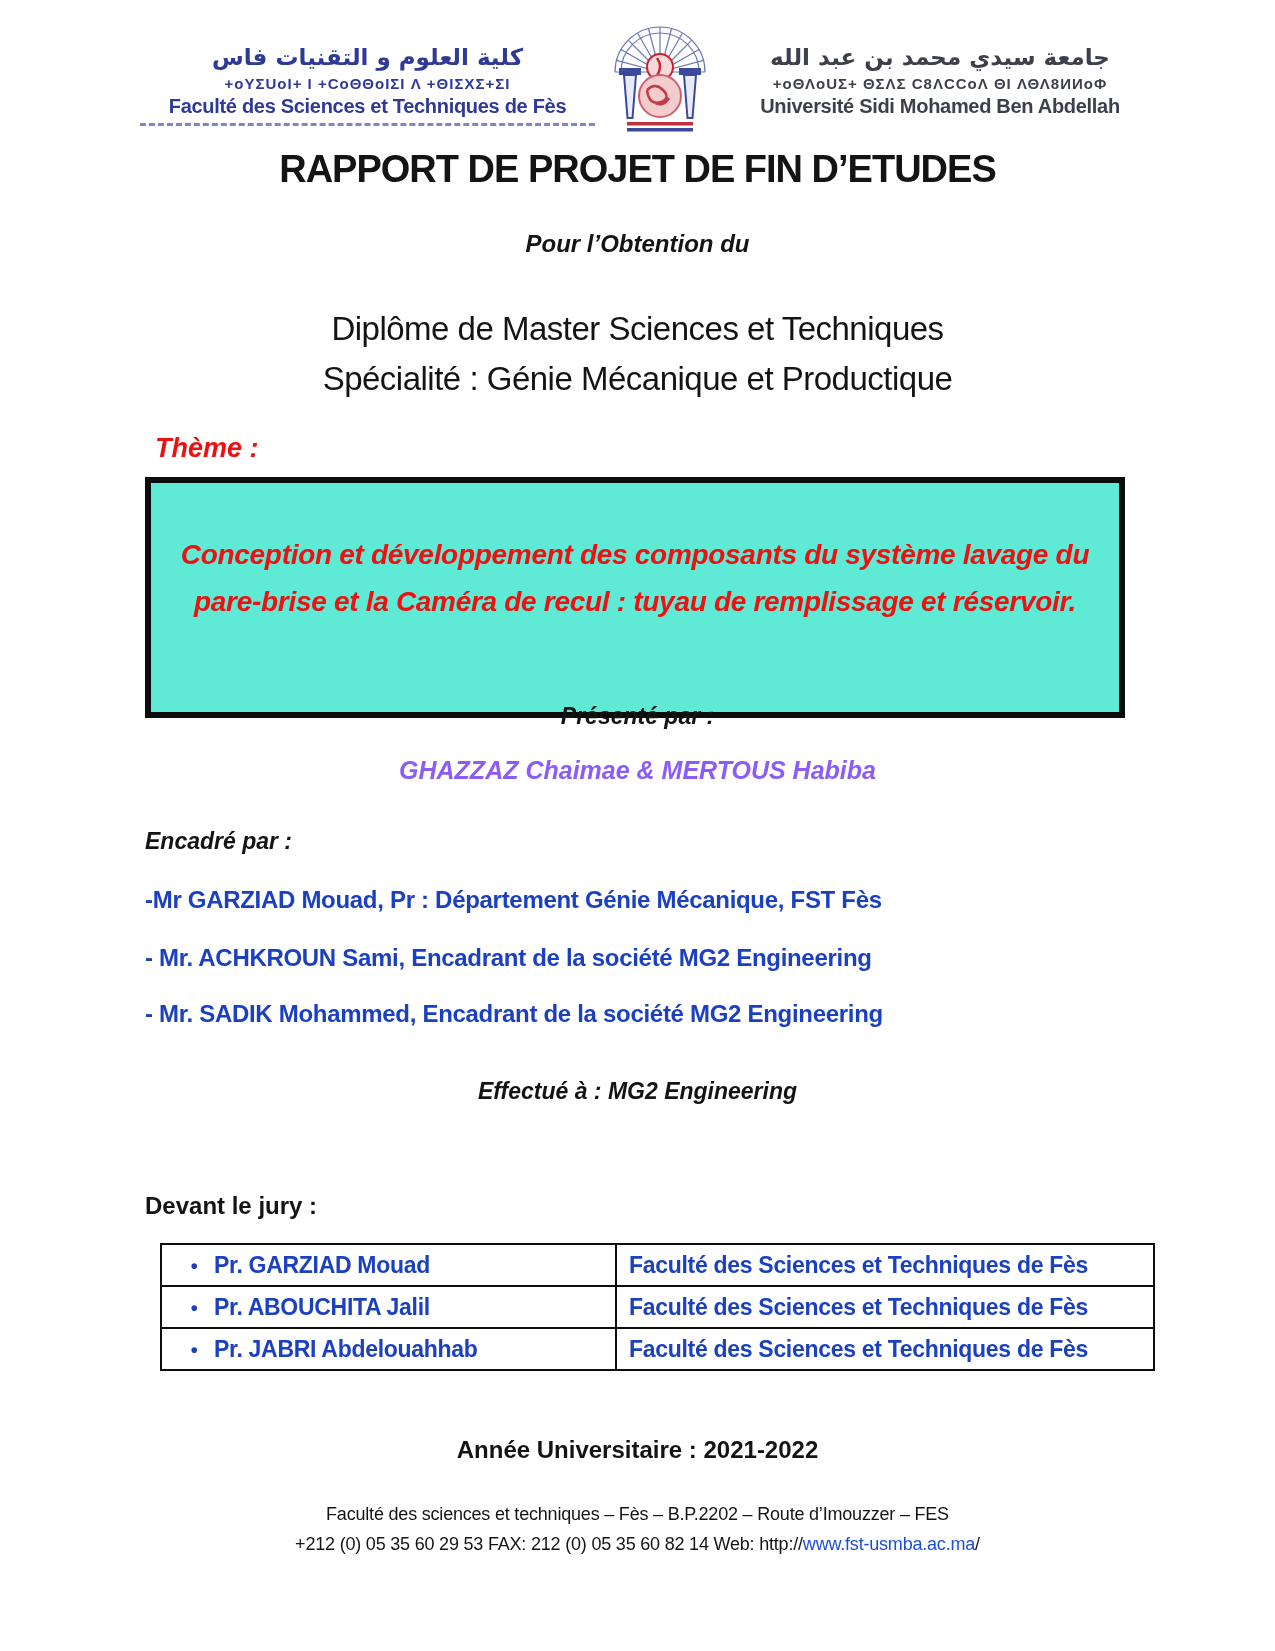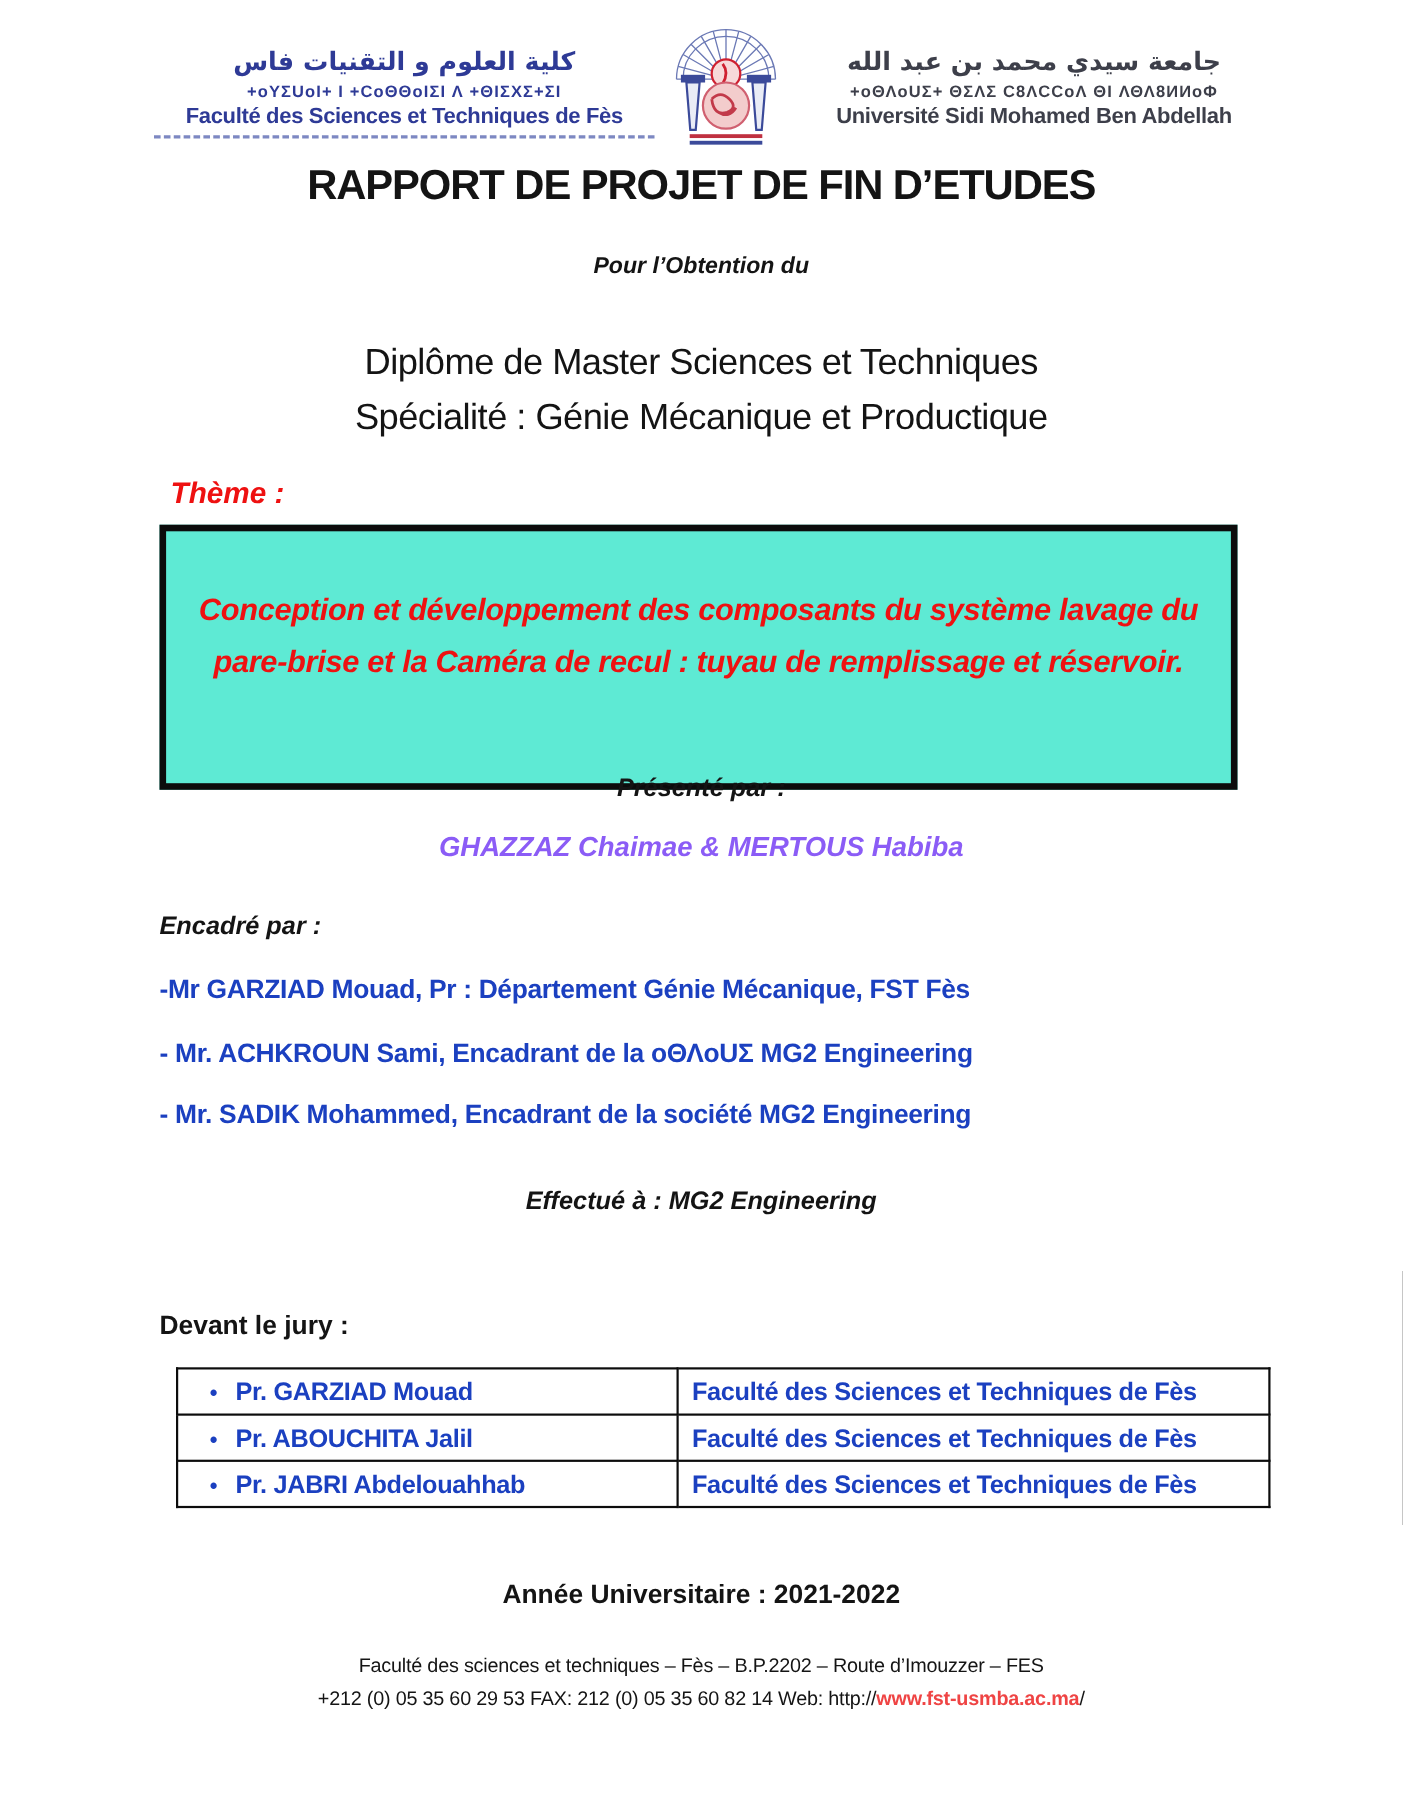--- a/index.html
+++ b/index.html
@@ -16,21 +16,21 @@
   .hdr-right{position:absolute;left:725px;top:42px;width:430px;text-align:center;color:#3d3f4a;}
   .hdr-arabic{font-family:"DejaVu Sans",sans-serif;font-size:23px;font-weight:bold;direction:rtl;line-height:30px;}
   .hdr-tifinagh{font-size:15px;font-weight:bold;letter-spacing:1px;line-height:20px;margin-top:2px;}
   .hdr-french{font-size:20px;font-weight:bold;line-height:24px;letter-spacing:-0.3px;}
   .hdr-left .hdr-french{border-bottom:3px dashed #7d88c2;padding-bottom:5px;}
   .hdr-logo{position:absolute;left:597px;top:12px;width:126px;height:124px;}
   
   .cline{position:absolute;left:0;width:100%;text-align:center;color:#141414;}
   .lline{position:absolute;left:145px;color:#141414;}
   .main-title{top:148px;font-size:38px;font-weight:bold;letter-spacing:-1px;}
-  .obtention{top:230px;font-size:21px;font-weight:bold;font-style:italic;}
+  .obtention{top:230px;font-size:24px;font-weight:bold;font-style:italic;}
   .diploma{top:310px;font-size:33px;font-weight:normal;letter-spacing:-0.5px;}
   .specialty{top:360px;font-size:33px;font-weight:normal;letter-spacing:-0.5px;}
   .theme-label{top:433px;left:155px;font-size:27px;font-weight:bold;font-style:italic;color:#ee1111;}
   .theme-box{
     position:absolute;left:145px;top:477px;width:968px;height:181px;
     border:6px solid #0c0c0c;background:#5eead4;
     text-align:center;padding-top:48px;box-sizing:content-box;
   }
   .theme-box .tline{font-size:28px;font-weight:bold;font-style:italic;color:#ee1111;line-height:47px;letter-spacing:-0.3px;}
   .presented-label{top:703px;font-size:23px;font-weight:bold;font-style:italic;}
@@ -50,21 +50,21 @@
     border:2px solid #0c0c0c;height:40px;
     font-size:23px;font-weight:bold;color:#1b40c0;
     padding:0 0 0 12px;vertical-align:middle;letter-spacing:-0.3px;
   }
   .jury-table col.c1{width:455px;}
   .jury-table .bullet{display:inline-block;width:40px;text-align:center;font-size:20px;}
   
   .year{top:1436px;font-size:24px;font-weight:bold;}
   .footer1{top:1504px;font-size:18px;letter-spacing:-0.2px;}
   .footer2{top:1534px;font-size:18px;letter-spacing:-0.2px;}
-  .footer2 .weblink{color:#ef4444;font-weight:bold;}
+  .footer2 .weblink{color:#1d4ed8;font-weight:normal;}
 </style>
 </head>
 <body>
 
 <div class="page">
 
   <div class="hdr-left">
     <div class="hdr-arabic">كلية العلوم و التقنيات فاس</div>
     <div class="hdr-tifinagh">+oYΣUoI+ I +CoΘΘoIΣI Λ +ΘIΣXΣ+ΣI</div>
     <div class="hdr-french">Faculté des Sciences et Techniques de Fès</div>
@@ -109,21 +109,21 @@
   <div class="theme-box">
     <div class="tline">Conception et développement des composants du système lavage du</div>
     <div class="tline">pare-brise et la Caméra de recul : tuyau de remplissage et réservoir.</div>
   </div>
 
   <div class="cline presented-label">Présenté par :</div>
   <div class="cline presented-names">GHAZZAZ Chaimae &amp; MERTOUS Habiba</div>
 
   <div class="lline supervised-label">Encadré par :</div>
   <div class="sup sup1">-Mr GARZIAD Mouad, Pr : Département Génie Mécanique, FST Fès</div>
-  <div class="sup sup2">- Mr. ACHKROUN Sami, Encadrant de la oΘΛoUΣ MG2 Engineering</div>
+  <div class="sup sup2">- Mr. ACHKROUN Sami, Encadrant de la société MG2 Engineering</div>
   <div class="sup sup3">- Mr. SADIK Mohammed, Encadrant de la société MG2 Engineering</div>
 
   <div class="cline performed">Effectué à : MG2 Engineering</div>
 
   <div class="lline jury-label">Devant le jury :</div>
   <table class="jury-table">
     <colgroup>
         <col class="c1">
         <col class="c2">
       </colgroup>

